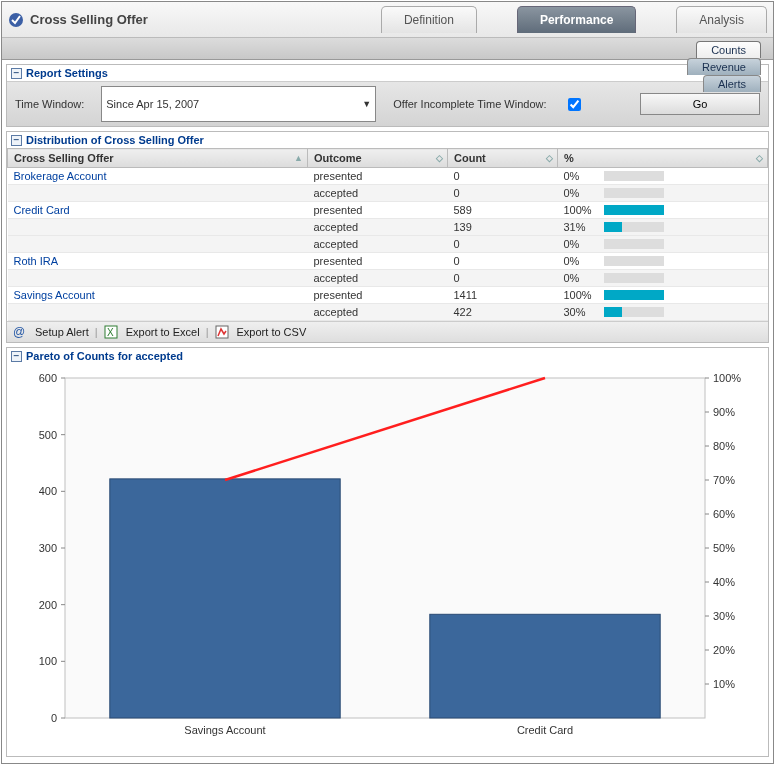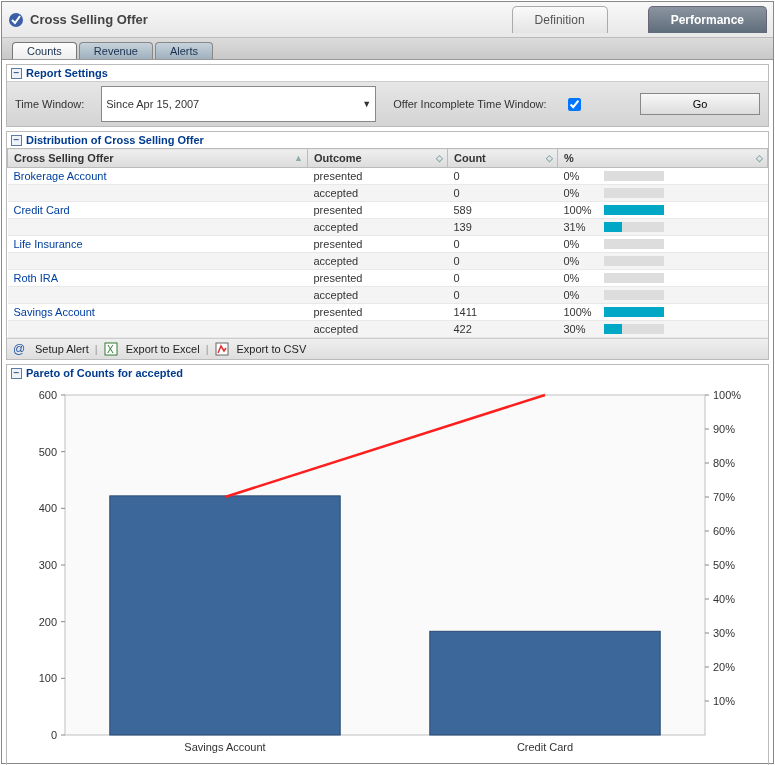--- a/index.html
+++ b/index.html
@@ -33,21 +33,21 @@
   }
   .main-tab.active {
     background: linear-gradient(to bottom, #8a95a0, #5f6c7a);
     color: #fff; font-weight: bold;
     border-color: #667;
   }
   .subtab-row {
     display: flex; align-items: flex-end;
     background: linear-gradient(to bottom, #dcdcdc, #c8c8c8);
     border-bottom: 1px solid #999;
-    padding: 3px 10px 0 10px; height: 22px;
+    padding: 3px 10px 0 10px; height: 22px; flex-direction: column;
   }
   .subtab {
     padding: 2px 14px;
     border: 1px solid #888;
     border-bottom: none;
     border-radius: 4px 4px 0 0;
     background: linear-gradient(to bottom, #c7d2db, #9fb0bd);
     color: #1a3050;
     margin-right: 2px;
     cursor: pointer;
@@ -130,20 +130,21 @@
 
   <div class="titlebar">
     <svg class="title-icon" viewBox="0 0 16 16">
       <circle cx="8" cy="8" r="7" fill="#3b5fa5"></circle>
         <path d="M4 8 L7 11 L12 4" stroke="#fff" stroke-width="2" fill="none"></path>
     </svg>
     <span class="title-text">Cross Selling Offer</span>
     <div class="main-tabs" id="main-tabs">
         <div class="main-tab">Definition</div>
         <div class="main-tab active">Performance</div>
+        <div class="main-tab">Analysis</div>
       </div>
   </div>
 
   <div class="subtab-row" id="sub-tabs">
       <div class="subtab active">Counts</div>
       <div class="subtab">Revenue</div>
       <div class="subtab">Alerts</div>
     </div>
 
   <div class="section" style="margin-bottom:0">
@@ -231,33 +232,20 @@
           </tr>
           <tr class="striped">
             <td></td>
             <td>accepted</td>
             <td>139</td>
             <td>
               <div class="pct-cell">
                 <span style="width: 34px;">31%</span>
                 <div class="pct-bar">
                   <div class="pct-fill" style="width: 31%;"></div>
-                </div>
-              </div>
-            </td>
-          </tr>
-          <tr>
-            <td><span class="offer-link">Life Insurance</span></td>
-            <td>presented</td>
-            <td>0</td>
-            <td>
-              <div class="pct-cell">
-                <span style="width: 34px;">0%</span>
-                <div class="pct-bar">
-                  <div class="pct-fill" style="width: 0%;"></div>
                 </div>
               </div>
             </td>
           </tr>
           <tr class="striped">
             <td></td>
             <td>accepted</td>
             <td>0</td>
             <td>
               <div class="pct-cell">

